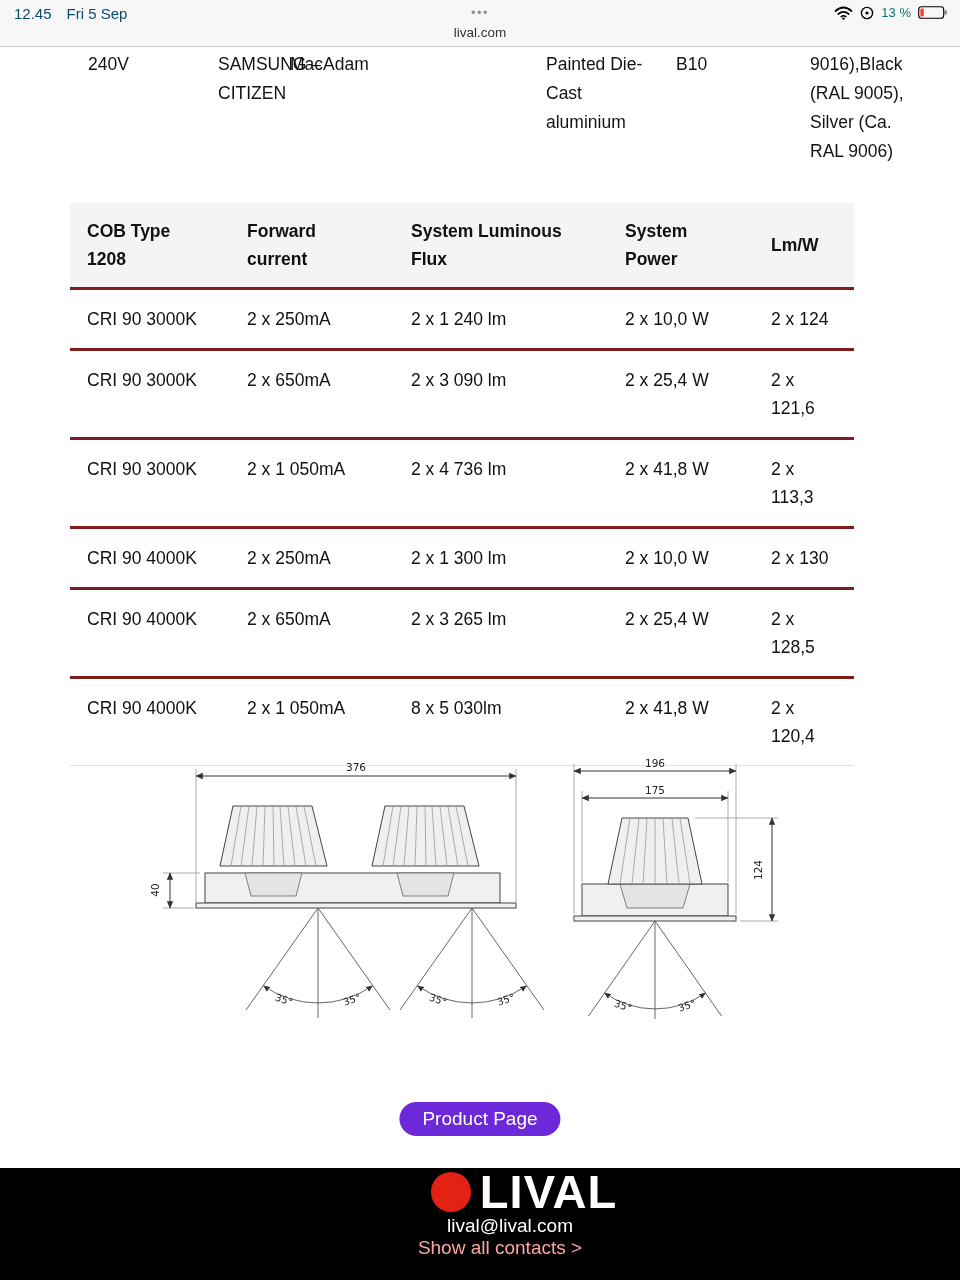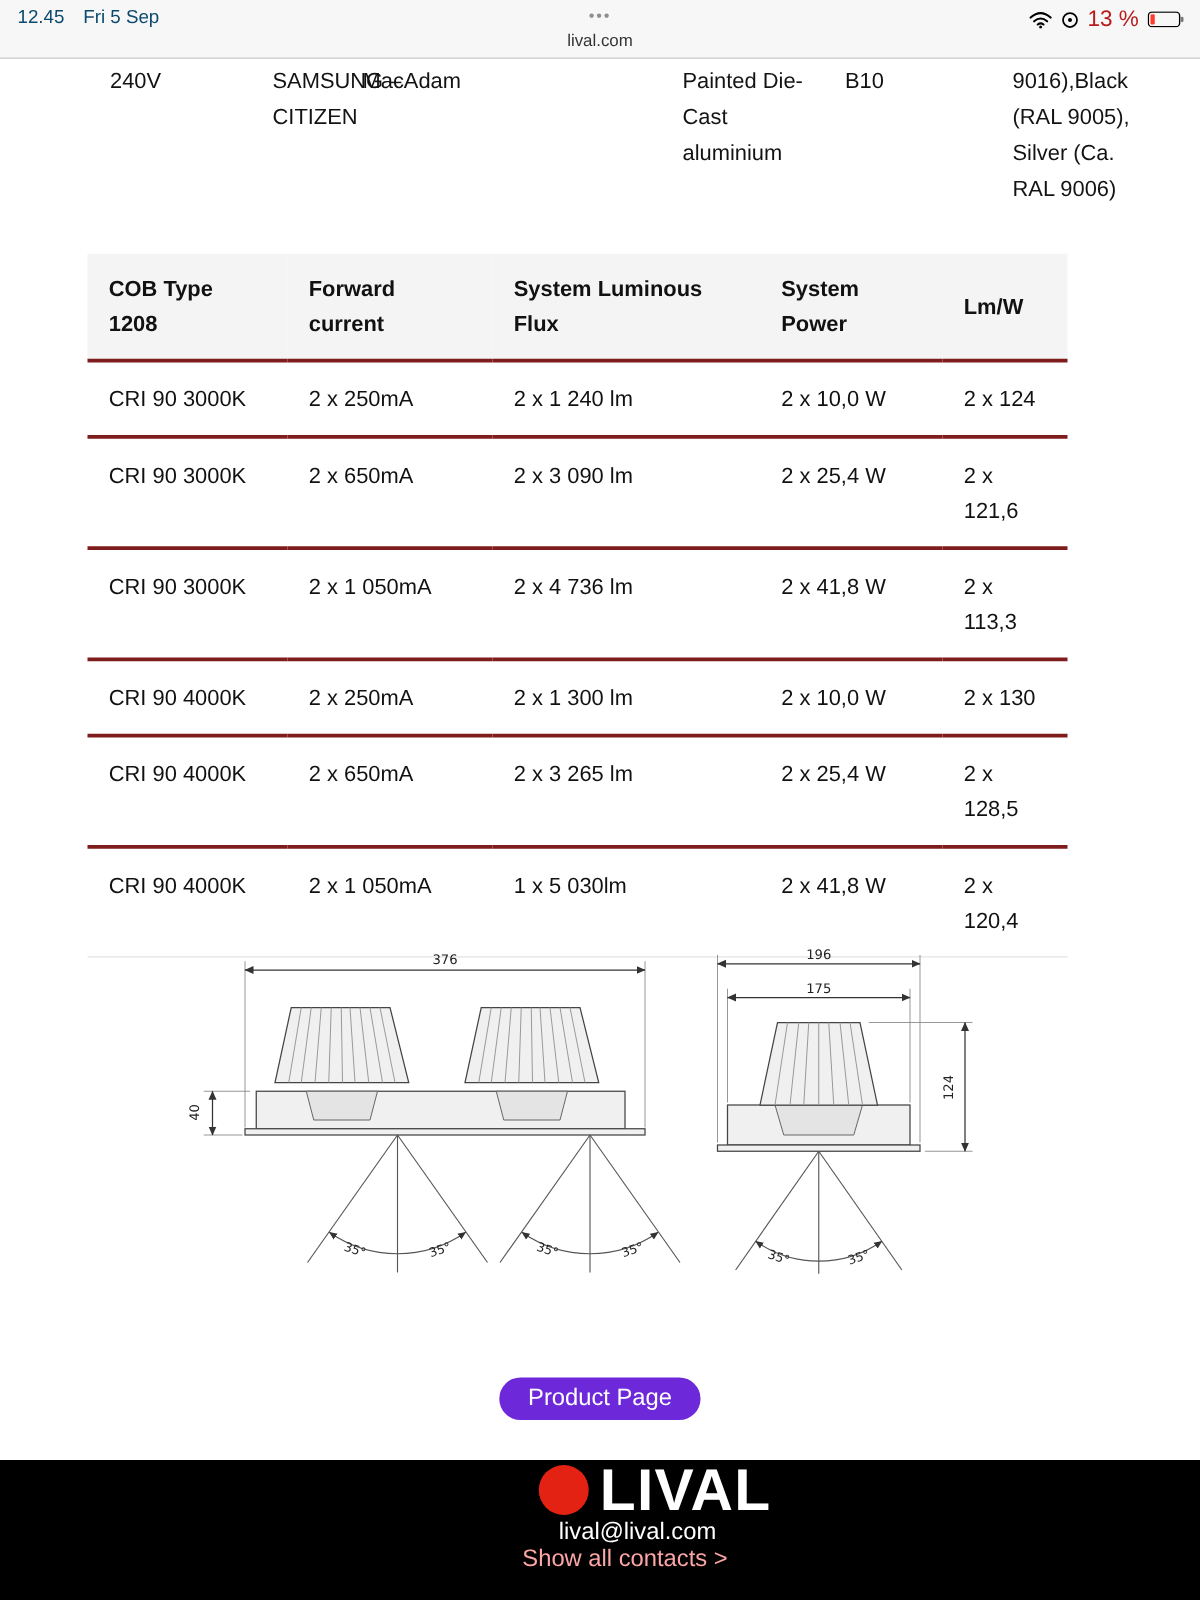--- a/index.html
+++ b/index.html
@@ -5,21 +5,21 @@
   * { margin:0; padding:0; box-sizing:border-box; }
   html,body { background:#fff; }
   body { font-family:"Liberation Sans", sans-serif; color:#111; }
   .page { position:relative; width:960px; height:1280px; background:#fff; overflow:hidden; margin:0 auto; }
 
   
   .statusbar { position:absolute; top:0; left:0; width:100%; height:47px; background:#f7f7f7; border-bottom:1px solid #c9c9c9; }
   .sb-left { position:absolute; top:5px; left:14px; display:flex; gap:15px; font-size:15px; color:#0c4a6e; }
   .sb-dots { position:absolute; top:5px; left:50%; transform:translateX(-50%); color:#8e8e93; font-size:13px; letter-spacing:1.5px; }
   .sb-url { position:absolute; top:25px; left:50%; transform:translateX(-50%); font-size:13.5px; color:#333; }
-  .sb-right { position:absolute; top:5px; right:12px; display:flex; align-items:center; gap:7px; font-size:18px; color:#b91c1c; }
+  .sb-right { position:absolute; top:5px; right:12px; display:flex; align-items:center; gap:7px; font-size:13px; color:#0f766e; }
 
   
   .spec { position:absolute; top:50px; font-size:17.5px; line-height:29px; color:#131313; }
 
   
   .spec-table { position:absolute; left:70px; top:203px; width:784px; border-collapse:collapse; table-layout:fixed; }
   .spec-table th { background:#f4f4f4; font-weight:700; text-align:left; vertical-align:middle;
                    padding:14px 30px 14px 17px; font-size:17.5px; line-height:28px; color:#111; }
   .spec-table td { vertical-align:top; padding:15px 30px 15px 17px; font-size:17.5px; line-height:28px;
                    color:#111; border-top:3px solid #7f1d1d; }
@@ -142,21 +142,21 @@
         <tr>
           <td class="c1">CRI 90 4000K</td>
           <td class="c2">2 x 650mA</td>
           <td class="c3">2 x 3 265 lm</td>
           <td class="c4">2 x 25,4 W</td>
           <td class="c5">2 x 128,5</td>
         </tr>
         <tr>
           <td class="c1">CRI 90 4000K</td>
           <td class="c2">2 x 1 050mA</td>
-          <td class="c3">1 x 5 030lm</td>
+          <td class="c3">8 x 5 030lm</td>
           <td class="c4">2 x 41,8 W</td>
           <td class="c5">2 x 120,4</td>
         </tr>
       </tbody>
   </table>
 
   <svg class="drawing" viewBox="0 0 660 280">
     <defs>
       <marker id="arr" viewBox="0 0 10 10" refX="8.5" refY="5" markerWidth="8" markerHeight="8" orient="auto-start-reverse">
         <path d="M0,1 L9,5 L0,9 z" fill="#333"></path>

